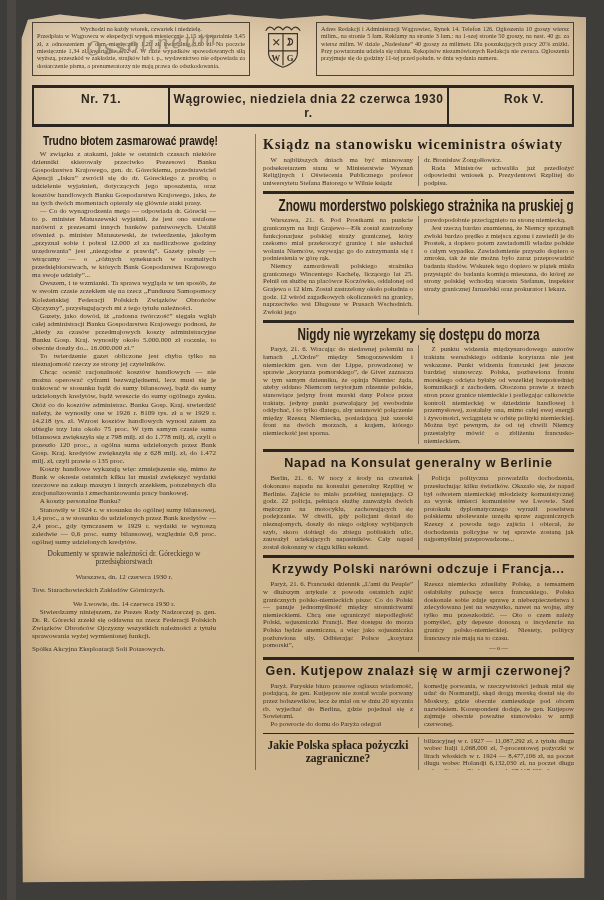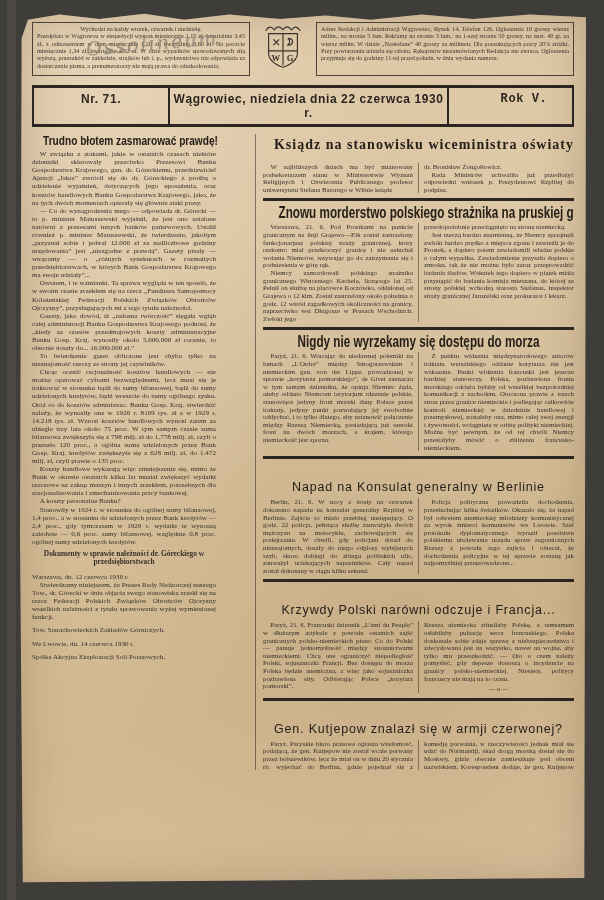--- a/index.html
+++ b/index.html
@@ -25,38 +25,38 @@
   .info-box{border:1px solid #4a4236;padding:2px 4px;font-size:6.2px;line-height:1.18;text-align:justify;color:#3c352c;}
   .info-box.left{flex:0 0 208px;}
   .info-box.right{flex:1;}
   .info-first{display:block;text-align:center;}
   .crest{flex:0 0 52px;display:flex;align-items:center;justify-content:center;}
   .datebar{margin-top:9px;display:flex;border:2px solid #2c2620;border-top-width:3px;border-bottom-width:3px;
     font-family:"Liberation Sans",sans-serif;font-weight:bold;font-size:12px;letter-spacing:.6px;color:#2c2620;}
   .datebar .cell{padding:4px 2px;text-align:center;margin-left:27px;}
   .c-issue{flex:0 0 76px;}
   .c-date{flex:1;border-left:2px solid #2c2620;border-right:2px solid #2c2620;}
-  .c-year{flex:0 0 92px;font-family:Liberation Mono, monospace;}
+  .c-year{flex:0 0 92px;}
   .body-grid{display:flex;margin-top:7px;align-items:stretch;height:636px;gap:32px;}
   .col-left{flex:0 0 184px;padding-right:7px;font-size:7.1px;line-height:1.14;text-align:justify;overflow:hidden;}
   .col-main{flex:1;border-left:1px solid rgba(44,38,32,.55);padding-left:7px;overflow:hidden;}
   p{margin:0;text-indent:1.1em;}
   p.noind{text-indent:0;}
   .h-condL{margin:0 0 3px 0;font-family:"Liberation Sans",sans-serif;font-weight:bold;font-size:11.5px;
     text-align:center;transform:scale(.88,1.18);transform-origin:center;color:#262019;white-space:nowrap;}
-  .subhead{margin:4px 0 2px 0;font-weight:bold;text-align:center;font-size:7.4px;text-indent:0;}
-  .dateline{text-align:left;text-indent:0;margin-top:6px;}
+  .subhead{margin:4px 0 2px 0;font-weight:normal;text-align:center;font-size:7.4px;text-indent:0;}
+  .dateline{text-align:center;text-indent:0;margin-top:6px;}
   .sig{text-indent:0;margin-top:5px;}
   .art{padding:2px 0 4px 0;}
   .rule{border-top:3px solid #2c2620;margin:1px 0;}
   .rule.thin{border-top-width:1.5px;}
-  .h-serif{margin:1px 0 10px 0;font-weight:bold;font-size:14px;letter-spacing:1px;text-align:right;color:#262019;}
+  .h-serif{margin:1px 0 3px 0;font-weight:bold;font-size:14px;letter-spacing:1px;text-align:left;color:#262019;}
   .h-cond{margin:1px 0 3px 0;font-family:"Liberation Sans",sans-serif;font-weight:bold;font-size:13px;
     text-align:center;transform:scale(.9,1.22);transform-origin:center;color:#262019;white-space:nowrap;}
-  .h-wide{margin:18px 0 4px 0;font-family:"Liberation Sans",sans-serif;font-weight:normal;font-size:12.5px;
+  .h-wide{margin:1px 0 4px 0;font-family:"Liberation Sans",sans-serif;font-weight:bold;font-size:12.5px;
     letter-spacing:.8px;text-align:center;color:#262019;}
   .h-serif2{margin:2px 0 3px 0;font-weight:bold;font-size:11.5px;text-align:center;color:#262019;line-height:1.2;}
   .tc{display:flex;font-size:6.8px;line-height:1.12;text-align:justify;}
   .tc .cl{flex:1;padding-right:5px;}
   .tc .cr{flex:1;border-left:1px solid rgba(44,38,32,.5);padding-left:5px;}
   .endmark{text-align:center;text-indent:0;margin-top:3px;letter-spacing:1px;}
   .end-rule{width:56px;border-top:1px solid #3a332b;margin:5px auto 0 auto;}
   svg .ink{stroke:#3a332b;fill:none;stroke-width:1.2;}
   svg text{fill:#3a332b;font-family:"Liberation Serif",serif;font-weight:bold;font-size:9px;}
 </style>
@@ -104,23 +104,23 @@
       <p>— Co do wynagrodzenia mego — odpowiada dr. Górecki — to p. minister Matuszewski wyjaśnił, że jest ono ustalone narówni z prezesami innych banków państwowych. Ustalił również p. minister Matuszewski, że twierdzenie, jakobym „przyznał sobie i pobrał 12.000 zł za nadliczbowe godziny urzędowania” jest „niezgodne z prawdą”. Gazety pisały — wtrącamy — o „różnych synekurach w rozmaitych przedsiębiorstwach, w których Bank Gospodarstwa Krajowego ma swoje udziały”...</p>
       <p>Owszem, i te wzmianki. Ta sprawa wygląda w ten sposób, że w swoim czasie zrzekłem się na rzecz „Funduszu Samopomocy Koleżeńskiej Federacji Polskich Związków Obrońców Ojczyzny”, przysługujących mi z tego tytułu należności.</p>
       <p>Gazety, jako dowód, iż „radosna twórczość” sięgała wgłąb całej administracji Banku Gospodarstwa Krajowego podnosi, że „kiedy za czasów przedmajowych koszty administracyjne Banku Gosp. Kraj. wynosiły około 5.000.000 zł rocznie, to obecnie doszły do... 16.000.000 zł.”</p>
       <p>To twierdzenie gazet obliczone jest chyba tylko na nieznajomość rzeczy ze strony jej czytelników.</p>
       <p>Chcąc ocenić racjonalność kosztów handlowych — nie można operować cyframi bezwzględnemi, lecz musi się je traktować w stosunku bądź do sumy bilansowej, bądź do sumy udzielonych kredytów, bądź wreszcie do sumy ogólnego zysku. Otóż co do kosztów administrac. Banku Gosp. Kraj. stwierdzić należy, że wynosiły one w 1926 r. 8109 tys. zł a w 1929 r. 14.218 tys. zł. Wzrost kosztów handlowych wynosi zatem za ubiegłe trzy lata około 75 proc. W tym samym czasie suma bilansowa zwiększyła się z 798 milj. zł do 1.778 milj. zł, czyli o przeszło 120 proc., a ogólna suma udzielonych przez Bank Gosp. Kraj. kredytów zwiększyła się z 628 milj. zł, do 1.472 milj. zł, czyli prawie o 135 proc.</p>
       <p>Koszty handlowe wykazują więc zmniejszenie się, mimo że Bank w okresie ostatnich kilku lat musiał zwiększyć wydatki rzeczowe na zakup maszyn i innych zrzekłem, potrzebnych dla zracjonalizowania i zmechanizowania pracy bankowej.</p>
       <p>A koszty personalne Banku?</p>
       <p>Stanowiły w 1924 r. w stosunku do ogólnej sumy bilansowej, 1,4 proc., a w stosunku do udzielonych przez Bank kredytów — 2,4 proc., gdy tymczasem w 1929 r. wydatki te wynoszą zaledwie — 0,6 proc. sumy bilansowej, względnie 0,8 proc. ogólnej sumy udzielonych kredytów.</p>
       <p class="subhead">Dokumenty w sprawie należności dr. Góreckiego w przedsiębiorstwach</p>
       <p class="dateline">Warszawa, dn. 12 czerwca 1930 r.</p>
-      <p>Stwierdzamy niniejszem, że Prezes Rady Nadzorczej naszego Tow., dr. Górecki w dniu objęcia swego stanowiska zrzekł się na rzecz Federacji Polskich Związków Obrońców Ojczyzny wszelkich należności z tytułu sprawowania wyżej wymienionej funkcji.</p>
       <p class="sig">Tow. Starachowieckich Zakładów Górniczych.</p>
       <p class="dateline">We Lwowie, dn. 14 czerwca 1930 r.</p>
+      <p>Stwierdzamy niniejszem, że Prezes Rady Nadzorczej p. gen. Dr. R. Górecki zrzekł się oddawna na rzecz Federacji Polskich Związków Obrońców Ojczyzny wszystkich należności z tytułu sprawowania wyżej wymienionej funkcji.</p>
       <p class="sig">Spółka Akcyjna Eksploatacji Soli Potasowych.</p>
     </div>
 
     <div class="col-main">
 
       <div class="art">
         <h2 class="h-serif">Ksiądz na stanowisku wiceministra oświaty</h2>
         <div class="tc">
           <div class="cl">
             <p>W najbliższych dniach ma być mianowany podsekretarzem stanu w Ministerstwie Wyznań Religijnych i Oświecenia Publicznego profesor uniwersytetu Stefana Batorego w Wilnie ksiądz</p>

